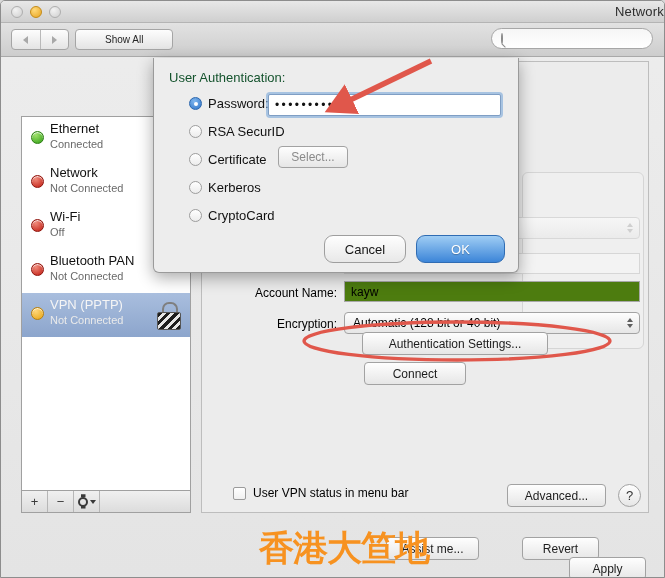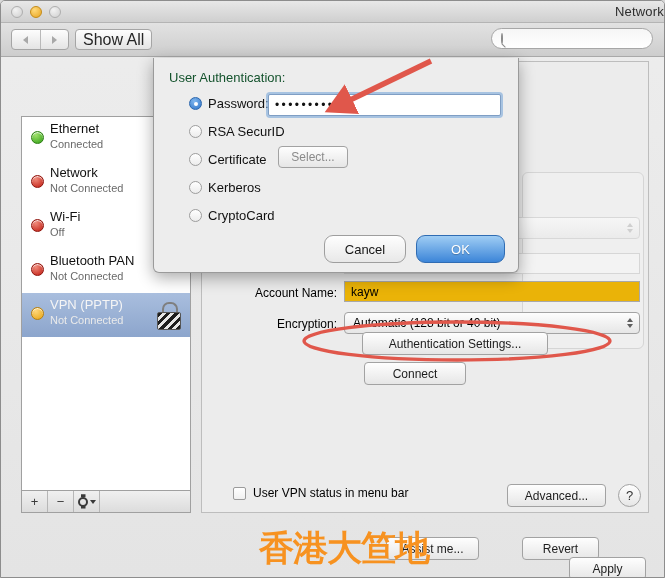--- a/index.html
+++ b/index.html
@@ -44,24 +44,24 @@
     background:linear-gradient(#fdfdfd,#e4e4e4);
     border:1px solid #a5a5a5;border-radius:4px;
     display:flex;box-sizing:border-box;
   }
   .navseg .half{flex:1;display:flex;align-items:center;justify-content:center;}
   .navseg .half:first-child{border-right:1px solid #b9b9b9;}
   .tri{width:0;height:0;border-top:4px solid transparent;border-bottom:4px solid transparent;}
   .tri.l{border-right:5px solid #a8a8a8;}
   .tri.r{border-left:5px solid #a8a8a8;}
   .showall{
-    position:absolute;left:74px;top:6px;height:21px;padding:0 7px;
+    position:absolute;left:74px;top:6px;height:21px;padding:0 29px;
     background:linear-gradient(#fdfdfd,#e4e4e4);
     border:1px solid #a5a5a5;border-radius:4px;
-    display:flex;align-items:center;font-size:16px;color:#262626;
+    display:flex;align-items:center;font-size:10px;color:#262626;
     box-sizing:border-box;
   }
   .search{
     position:absolute;right:11px;top:5px;width:162px;height:21px;
     background:linear-gradient(#f6f6f6,#ffffff);
     border:1px solid #a7a7a7;border-radius:11px;box-sizing:border-box;
     display:flex;align-items:center;
   }
   .search .mag{
     width:9px;height:9px;border:1.4px solid #8a8a8a;border-radius:50%;
@@ -136,21 +136,21 @@
   }
 
   
   .content{
     position:absolute;left:200px;top:60px;width:448px;height:452px;
     background:#ececec;border:1px solid #bdbdbd;box-sizing:border-box;
   }
   .faded{color:#c4c4c4;}
   .flabel{position:absolute;text-align:right;font-size:12px;}
   .fieldbox{
-    position:absolute;background:#eab308;border:1px solid #a8a8a8;box-sizing:border-box;
+    position:absolute;background:#4d7c0f;border:1px solid #a8a8a8;box-sizing:border-box;
     height:21px;display:flex;align-items:center;padding-left:6px;font-size:12px;
   }
   .fieldbox.ghost{background:#f3f3f3;border-color:#d6d6d6;}
   .popup{
     position:absolute;height:22px;box-sizing:border-box;
     background:linear-gradient(#fdfdfd,#e6e6e6);
     border:1px solid #a3a3a3;border-radius:4px;
     display:flex;align-items:center;padding-left:8px;font-size:12px;
   }
   .popup.ghost{background:linear-gradient(#f6f6f6,#ebebeb);border-color:#d8d8d8;}

